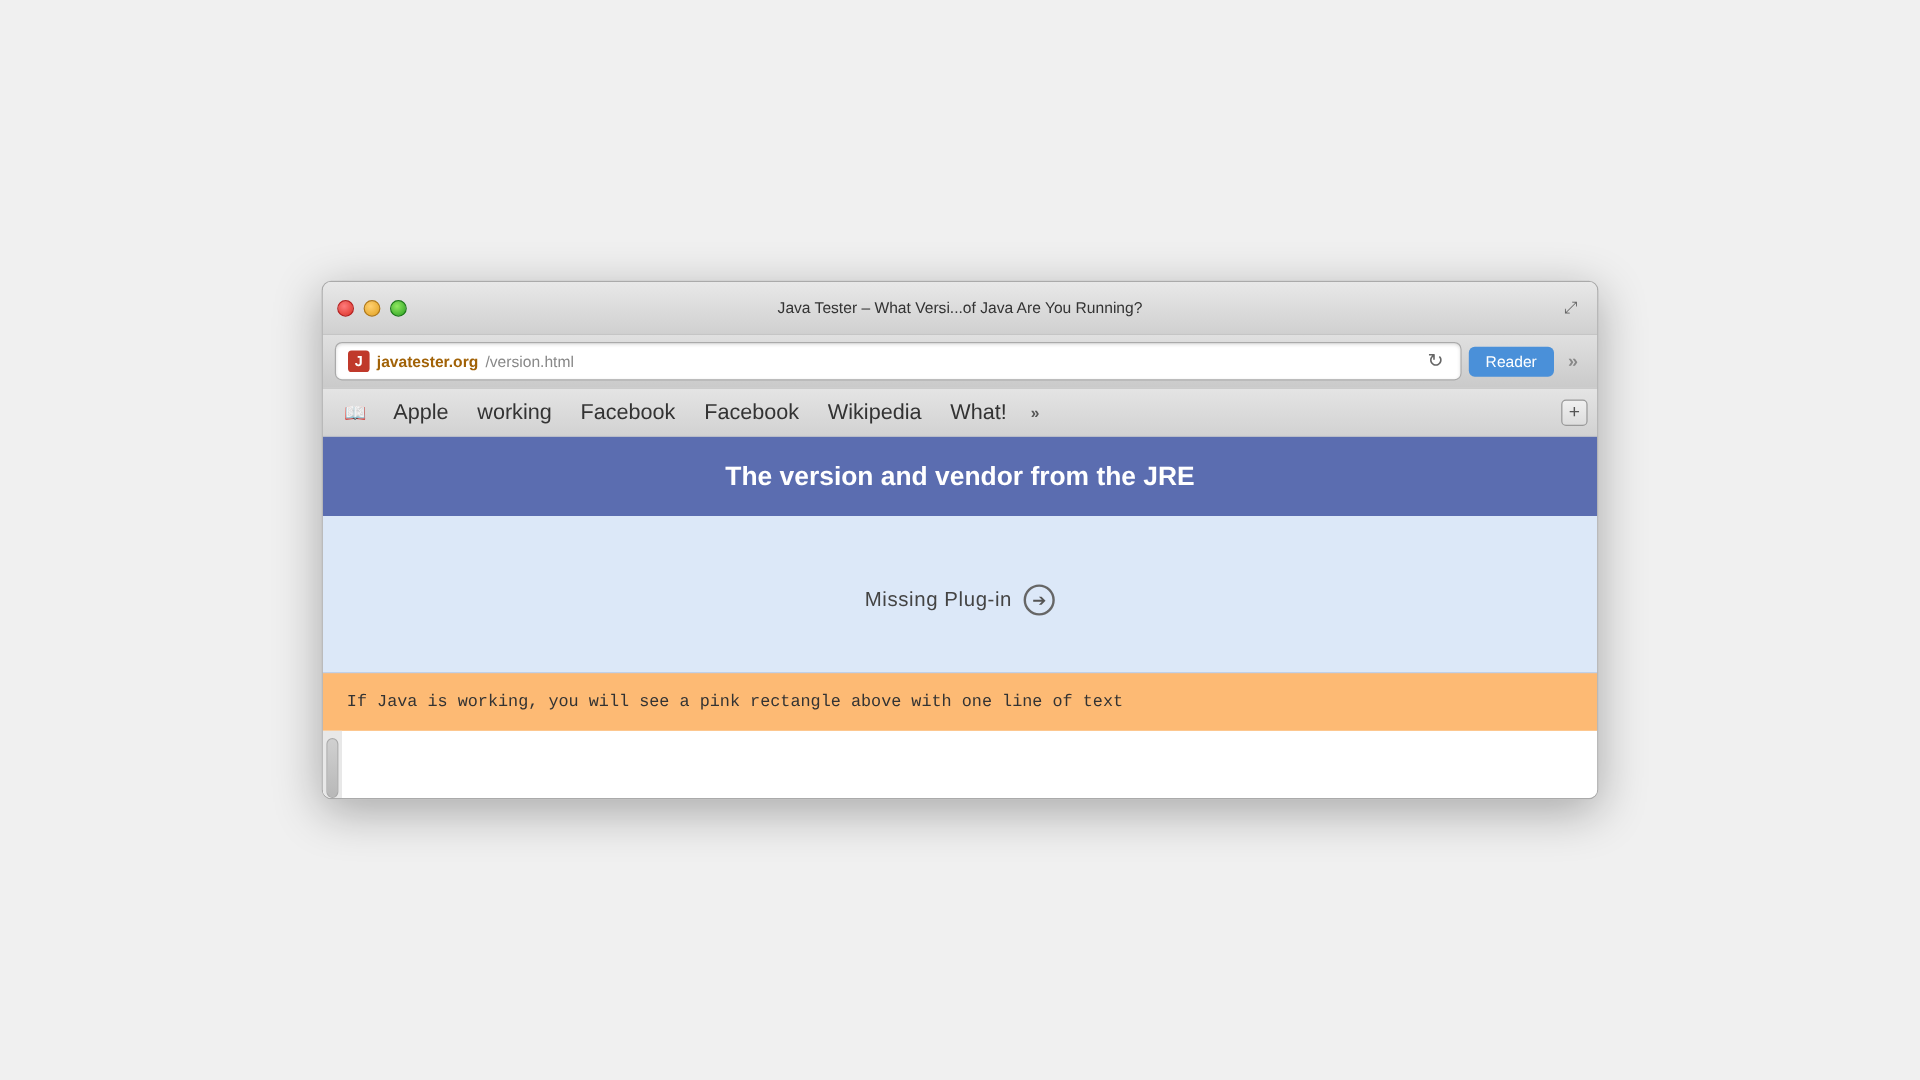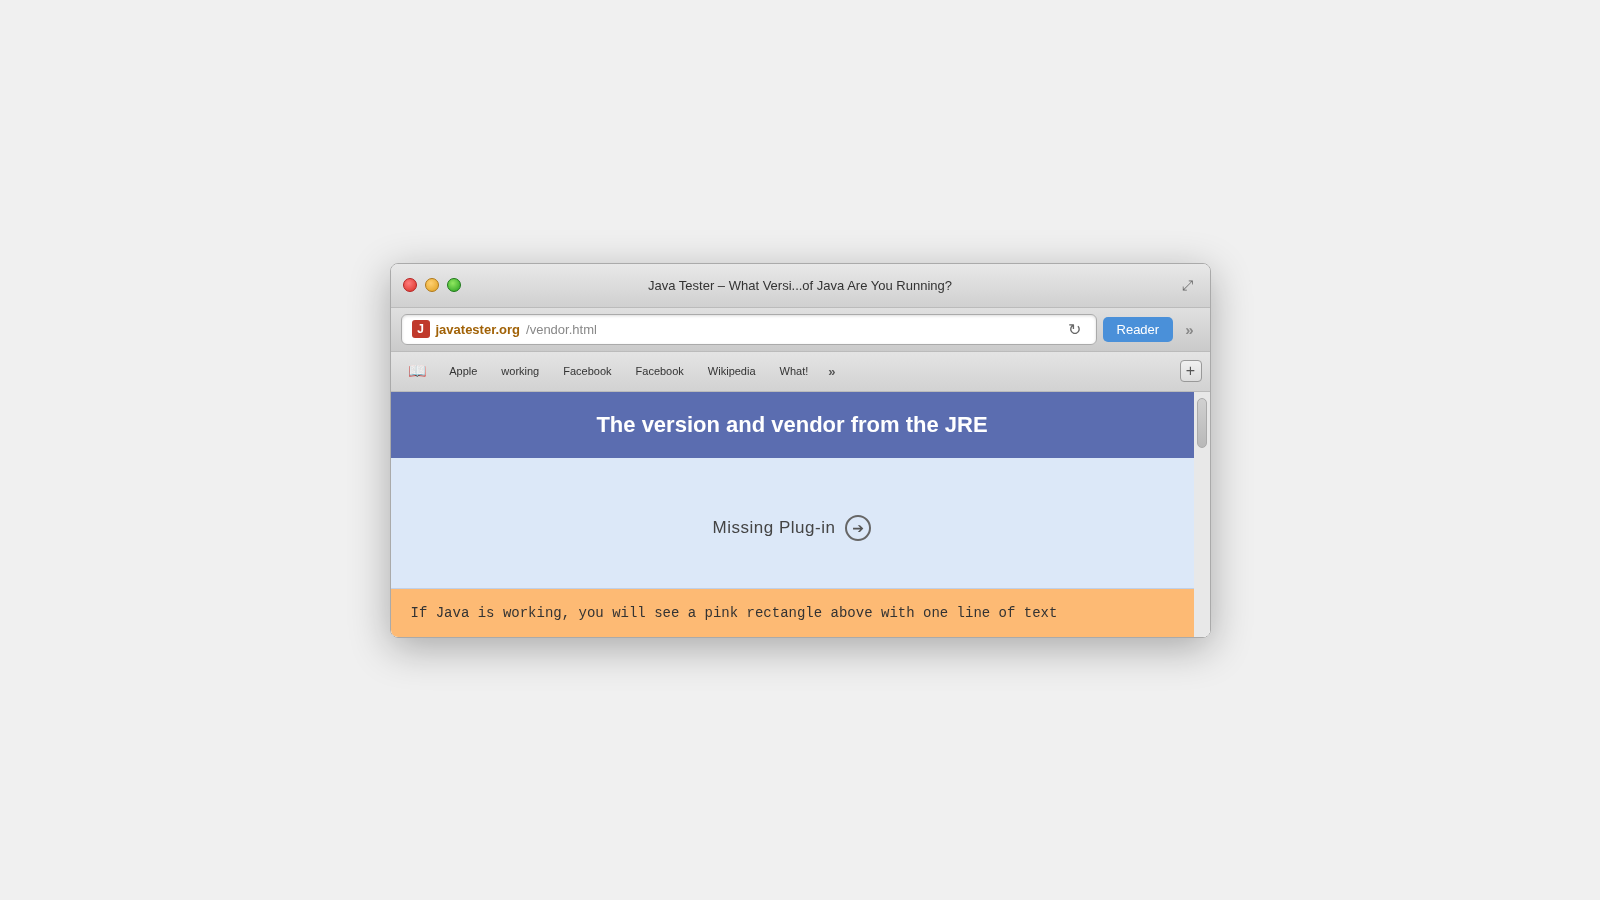--- a/index.html
+++ b/index.html
@@ -8,21 +8,21 @@
       background: #f0f0f0;
       display: flex;
       justify-content: center;
       align-items: center;
       width: 1600px;
       height: 900px;
       font-family: -apple-system, 'Helvetica Neue', Arial, sans-serif;
     }
 
     .browser-window {
-      width: 821px;
+      width: 1064px;
       border-radius: 8px;
       box-shadow: 0 10px 40px rgba(0,0,0,0.3);
       overflow: hidden;
       border: 1px solid #aaa;
     }
 
     
     .title-bar {
       background: linear-gradient(to bottom, #e8e8e8, #d0d0d0);
       padding: 0 12px;
@@ -170,21 +170,21 @@
     }
 
     .bookmarks-icon {
       font-size: 15px;
       color: #555;
       padding: 6px 10px;
       cursor: pointer;
     }
 
     .bookmark-item {
-      font-size: 11px;
+      font-size: 18px;
       color: #333;
       padding: 6px 12px;
       cursor: pointer;
       border-radius: 4px;
     }
 
     .bookmarks-overflow {
       font-size: 13px;
       font-weight: bold;
       color: #555;
@@ -205,20 +205,21 @@
       font-size: 16px;
       color: #555;
       cursor: pointer;
     }
 
     
     .content-area {
       background: #fff;
       display: flex;
       position: relative;
+      flex-direction: column;
     }
 
     .page-content {
       flex: 1;
       padding: 0;
     }
 
     .jre-header {
       background: #5b6db0;
       padding: 20px;
@@ -305,21 +306,21 @@
     <span class="title-text">Java Tester – What Versi...of Java Are You Running?</span>
     <div class="expand-btn">⤢</div>
   </div>
 
   <div class="address-bar-row">
     <div class="address-bar">
       <div class="favicon">
         <span>J</span>
       </div>
       <span class="url-bold">javatester.org</span>
-      <span class="url-path">/vendor.html</span>
+      <span class="url-path">/version.html</span>
       <span class="reload-btn">↻</span>
     </div>
     <button class="reader-btn">Reader</button>
     <span class="forward-arrows">»</span>
   </div>
 
   <div class="bookmarks-bar">
     <span class="bookmarks-icon">📖</span>
     <span class="bookmark-item">Apple</span>
     <span class="bookmark-item">working</span>

